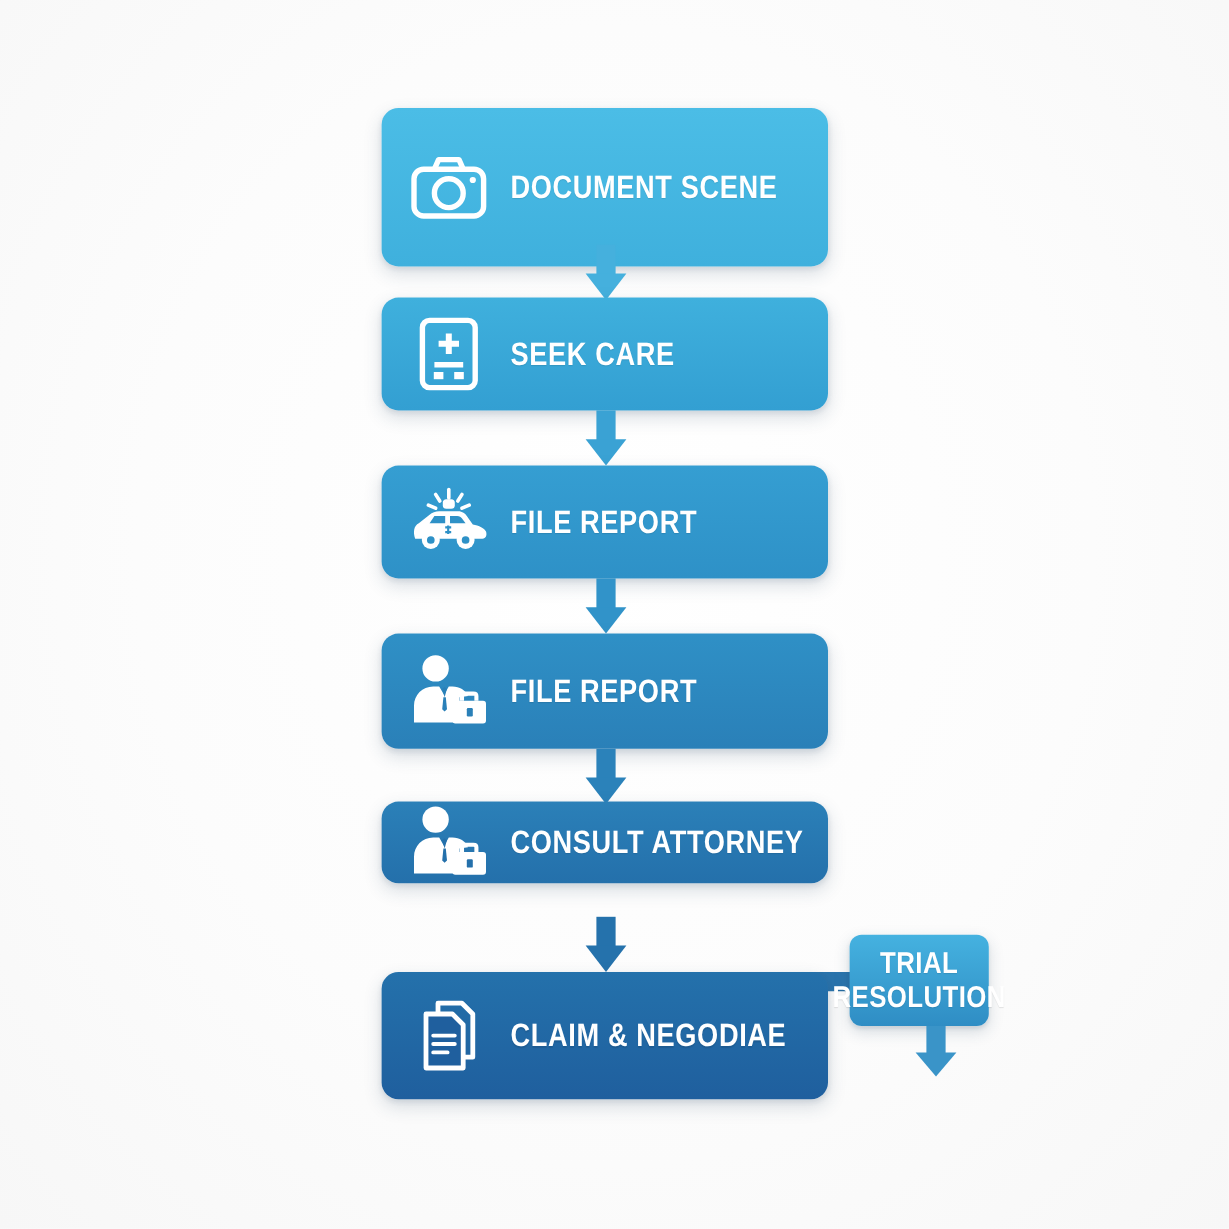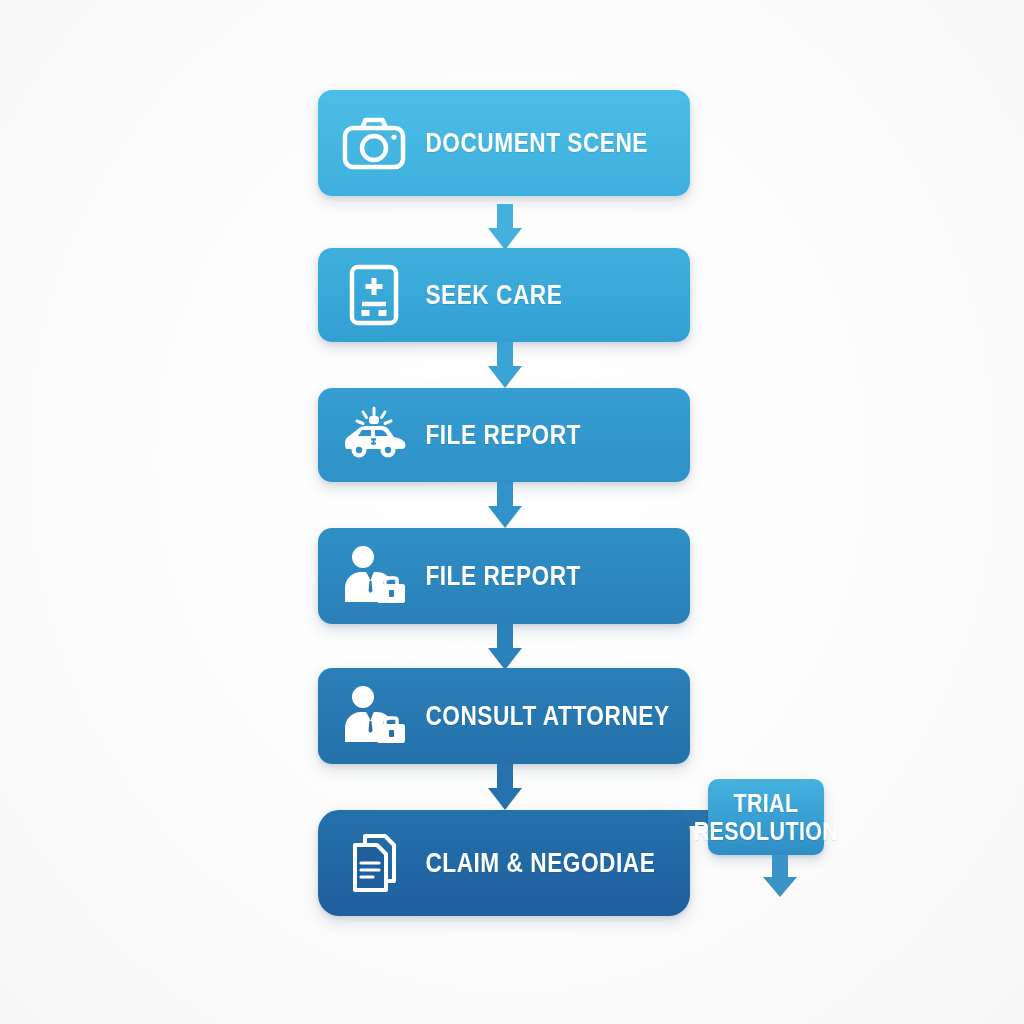--- a/index.html
+++ b/index.html
@@ -112,21 +112,21 @@
     position: absolute;
     height: 16px;
     border-radius: 2px;
   }
 </style>
 </head>
 <body>
 
 <div id="stage">
 
-  <div class="flow-box" id="box1" style="left: 318px; top: 90px; width: 372px; height: 106px; background: linear-gradient(rgb(75, 189, 230) 0%, rgb(63, 176, 221) 100%);">
+  <div class="flow-box" id="box1" style="left: 318px; top: 90px; width: 372px; height: 132px; background: linear-gradient(rgb(75, 189, 230) 0%, rgb(63, 176, 221) 100%);">
     <span class="icon-wrap">
       <svg width="64" height="54" viewBox="0 0 64 54" fill="none">
         <rect x="3" y="12" width="58" height="39" rx="8" stroke="#ffffff" stroke-width="4.5"></rect>
         <path d="M20 12 L23.5 4 H40.5 L44 12" stroke="#ffffff" stroke-width="4.5" stroke-linejoin="round" fill="none"></path>
         <circle cx="32" cy="32" r="12" stroke="#ffffff" stroke-width="4.5" fill="none"></circle>
         <circle cx="52" cy="21" r="2.6" fill="#ffffff"></circle>
       </svg>
     </span>
     <span class="box-label">DOCUMENT SCENE</span>
   </div>
@@ -196,21 +196,21 @@
       </svg>
     </span>
     <span class="box-label">FILE REPORT</span>
   </div>
 
   <div class="arrow-down" style="left:488px; top:624px; width:34px; height:46px;">
     <div class="stem" style="height:26px; background:#2b82ba;"></div>
     <div class="head" style="border-top:22px solid #2b82ba;"></div>
   </div>
 
-  <div class="flow-box" id="box5" style="left: 318px; top: 668px; width: 372px; height: 96px; background: linear-gradient(rgb(43, 128, 184) 0%, rgb(36, 112, 171) 100%);">
+  <div class="flow-box" id="box5" style="left: 318px; top: 668px; width: 372px; height: 68px; background: linear-gradient(rgb(43, 128, 184) 0%, rgb(36, 112, 171) 100%);">
     <span class="icon-wrap">
       <svg width="70" height="64" viewBox="0 0 70 64" fill="none">
         <circle cx="24" cy="13" r="11" fill="#ffffff"></circle>
         <path d="M6 58 V44 C6 35 13 28 22 28 H27 L31 35 L35 28 H38 C44 28 49 31 51 36 L44 37 V58 Z" fill="#ffffff"></path>
         <path d="M29.5 30 L31.5 37 L33.5 30 L31.5 28.5 Z" fill="#2470ab"></path>
         <path d="M30.5 37 h2 l1 10 -2 2 -2 -2 z" fill="#2470ab"></path>
         <rect x="38" y="40" width="28" height="19" rx="2.5" fill="#ffffff"></rect>
         <path d="M46 40 V36 C46 34.5 47 34 48.5 34 H55.5 C57 34 58 34.5 58 36 V40" stroke="#ffffff" stroke-width="3.4" fill="none"></path>
         <rect x="50" y="46" width="5" height="7" rx="1" fill="#2470ab"></rect>
       </svg>
@@ -218,21 +218,21 @@
     <span class="box-label">CONSULT ATTORNEY</span>
   </div>
 
   <div class="arrow-down" style="left:488px; top:764px; width:34px; height:46px;">
     <div class="stem" style="height:26px; background:#2572ac;"></div>
     <div class="head" style="border-top:22px solid #2572ac;"></div>
   </div>
 
   <div class="connector-h" style="left:660px; top:810px; width:70px; height:16px; background:#2a74ad;"></div>
 
-  <div class="flow-box" id="box6" style="left: 318px; top: 810px; width: 372px; height: 106px; background: linear-gradient(rgb(36, 113, 171) 0%, rgb(31, 95, 158) 100%); border-radius: 21px;">
+  <div class="flow-box" id="box6" style="left: 318px; top: 810px; width: 372px; height: 106px; background: linear-gradient(rgb(36, 113, 171) 0%, rgb(31, 95, 158) 100%);">
     <span class="icon-wrap">
       <svg width="54" height="62" viewBox="0 0 54 62" fill="none">
         <path d="M18 4 H38 L47 13 V49 H18 Z" stroke="#ffffff" stroke-width="4" fill="none" stroke-linejoin="round"></path>
         <path d="M8 13 H30 L39 22 V58 H8 Z" fill="#1f5f9e" stroke="#ffffff" stroke-width="4" stroke-linejoin="round"></path>
         <path d="M14 31 H32 M14 38 H32 M14 45 H26" stroke="#ffffff" stroke-width="3.2" stroke-linecap="round"></path>
       </svg>
     </span>
     <span class="box-label">CLAIM &amp; NEGODIAE</span>
 
   </div>

